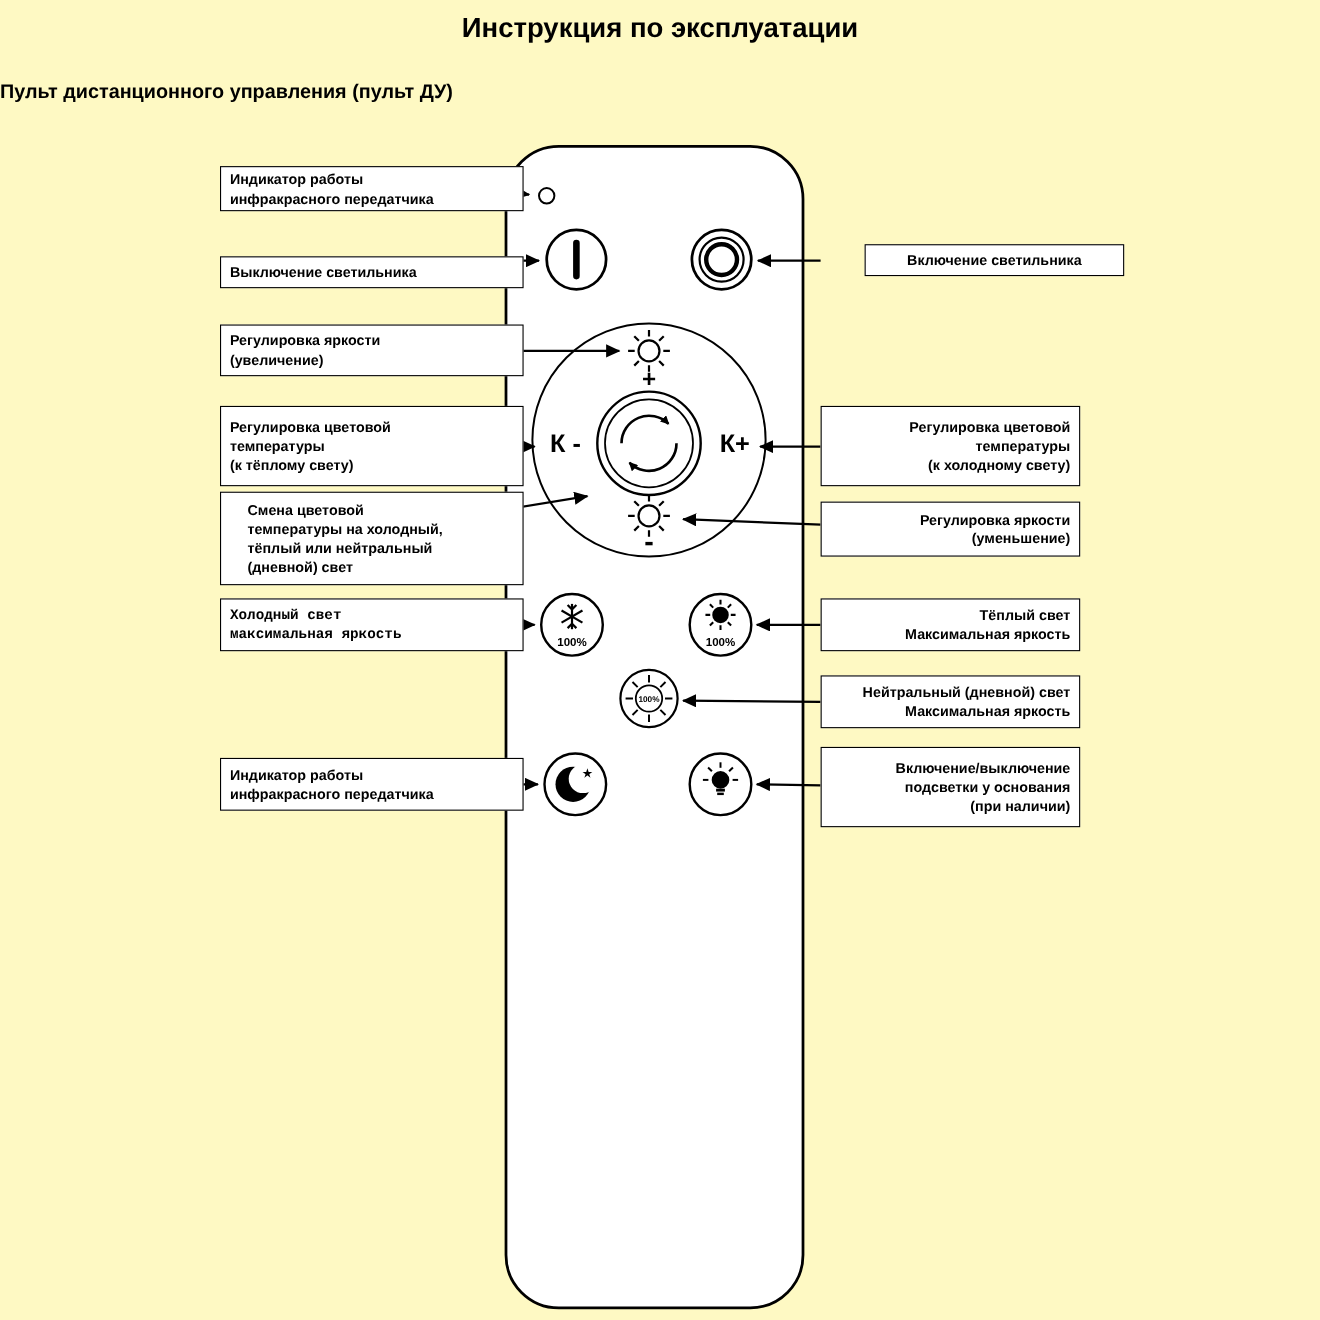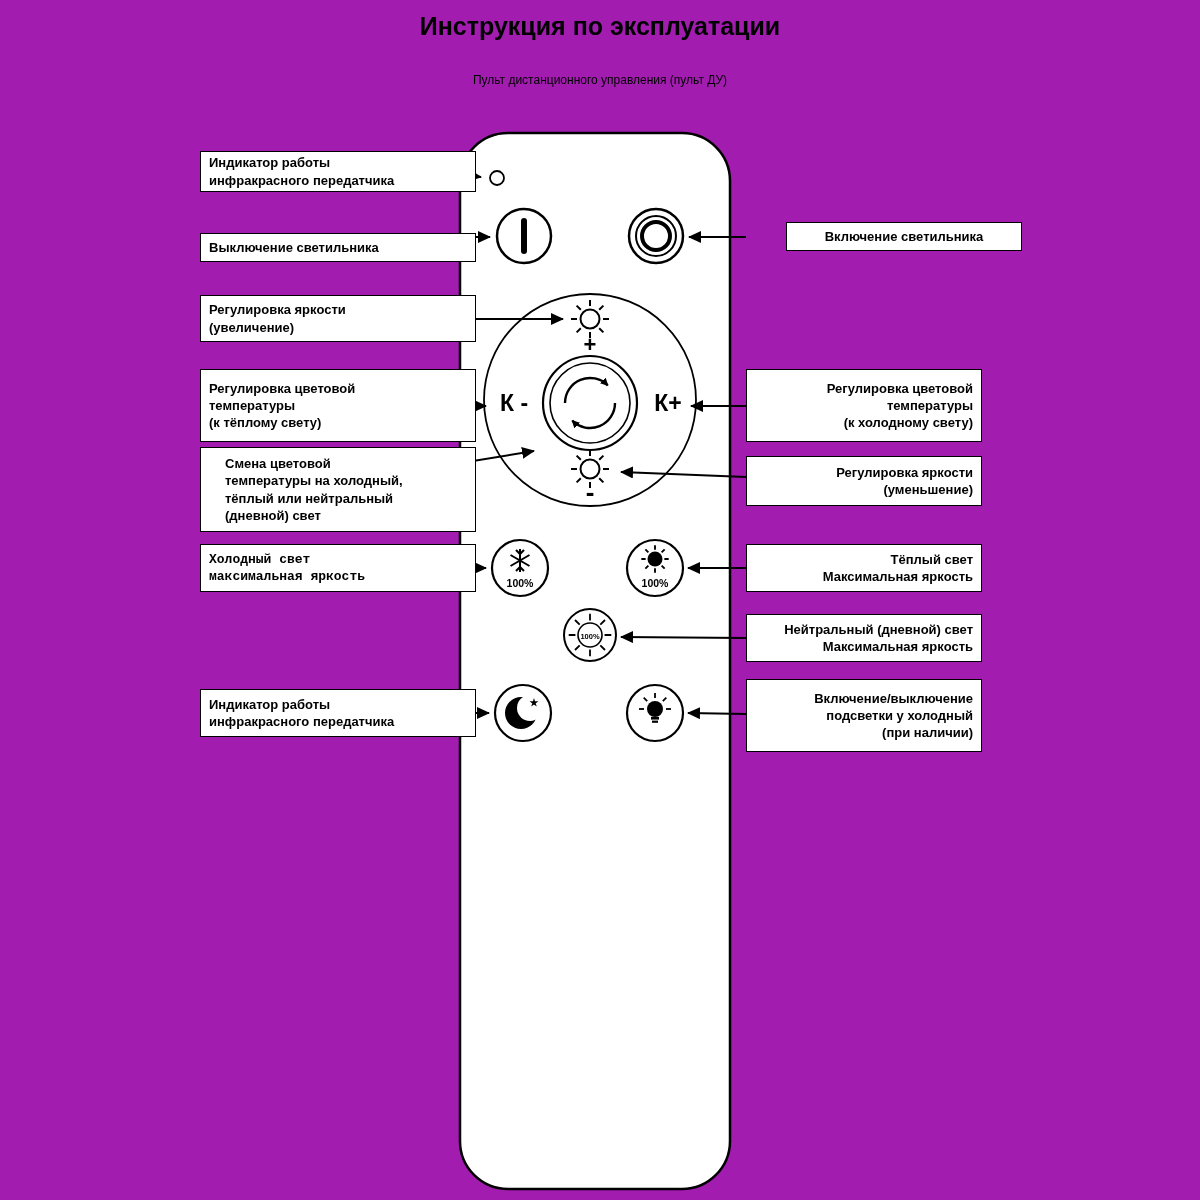--- a/index.html
+++ b/index.html
@@ -1,26 +1,26 @@
 <!DOCTYPE html>
 <html><head>
 <meta charset="utf-8">
 <style>
   html,body{margin:0;padding:0;background:#fff;}
   #stage{
-    position:relative;width:1200px;height:1200px;background:#a21caf;overflow:hidden;
+    position:relative;width:1200px;height:1200px;background:#fef9c3;overflow:hidden;
     font-family:"Liberation Sans",sans-serif;color:#000;
   }
   .title{
     position:absolute;left:0;top:12px;width:100%;text-align:center;
     font-size:25px;font-weight:bold;
   }
   .subtitle{
-    position:absolute;left:0;top:73px;width:100%;text-align:center;
-    font-size:12px;font-weight:normal;
+    position:absolute;left:0;top:73px;width:100%;
+    font-size:18px;font-weight:bold;
   }
   .callout{
     position:absolute;box-sizing:border-box;border:1px solid #000;background:#fff;
     display:flex;align-items:center;
     font-size:13px;font-weight:bold;line-height:1.32;
     white-space:pre-line;padding:3px 8px;
   }
   .callout.left{justify-content:flex-start;text-align:left;left:200px;width:276px;}
   .callout.right{justify-content:flex-end;text-align:right;left:746px;width:236px;}
   .callout.center{justify-content:center;text-align:center;margin-left:40px;}
@@ -178,16 +178,16 @@
   <div class="callout right" style="top:369px;height:73px;">Регулировка цветовой
 температуры
 (к холодному свету)</div>
   <div class="callout right" style="top:456px;height:50px;">Регулировка яркости
 (уменьшение)</div>
   <div class="callout right" style="top:544px;height:48px;">Тёплый свет
 Максимальная яркость</div>
   <div class="callout right" style="top:614px;height:48px;padding-left:36px;">Нейтральный (дневной) свет
 Максимальная яркость</div>
   <div class="callout right" style="top:679px;height:73px;">Включение/выключение
-подсветки у холодный
+подсветки у основания
 (при наличии)</div>
 
 </div>
 
 </body></html>

